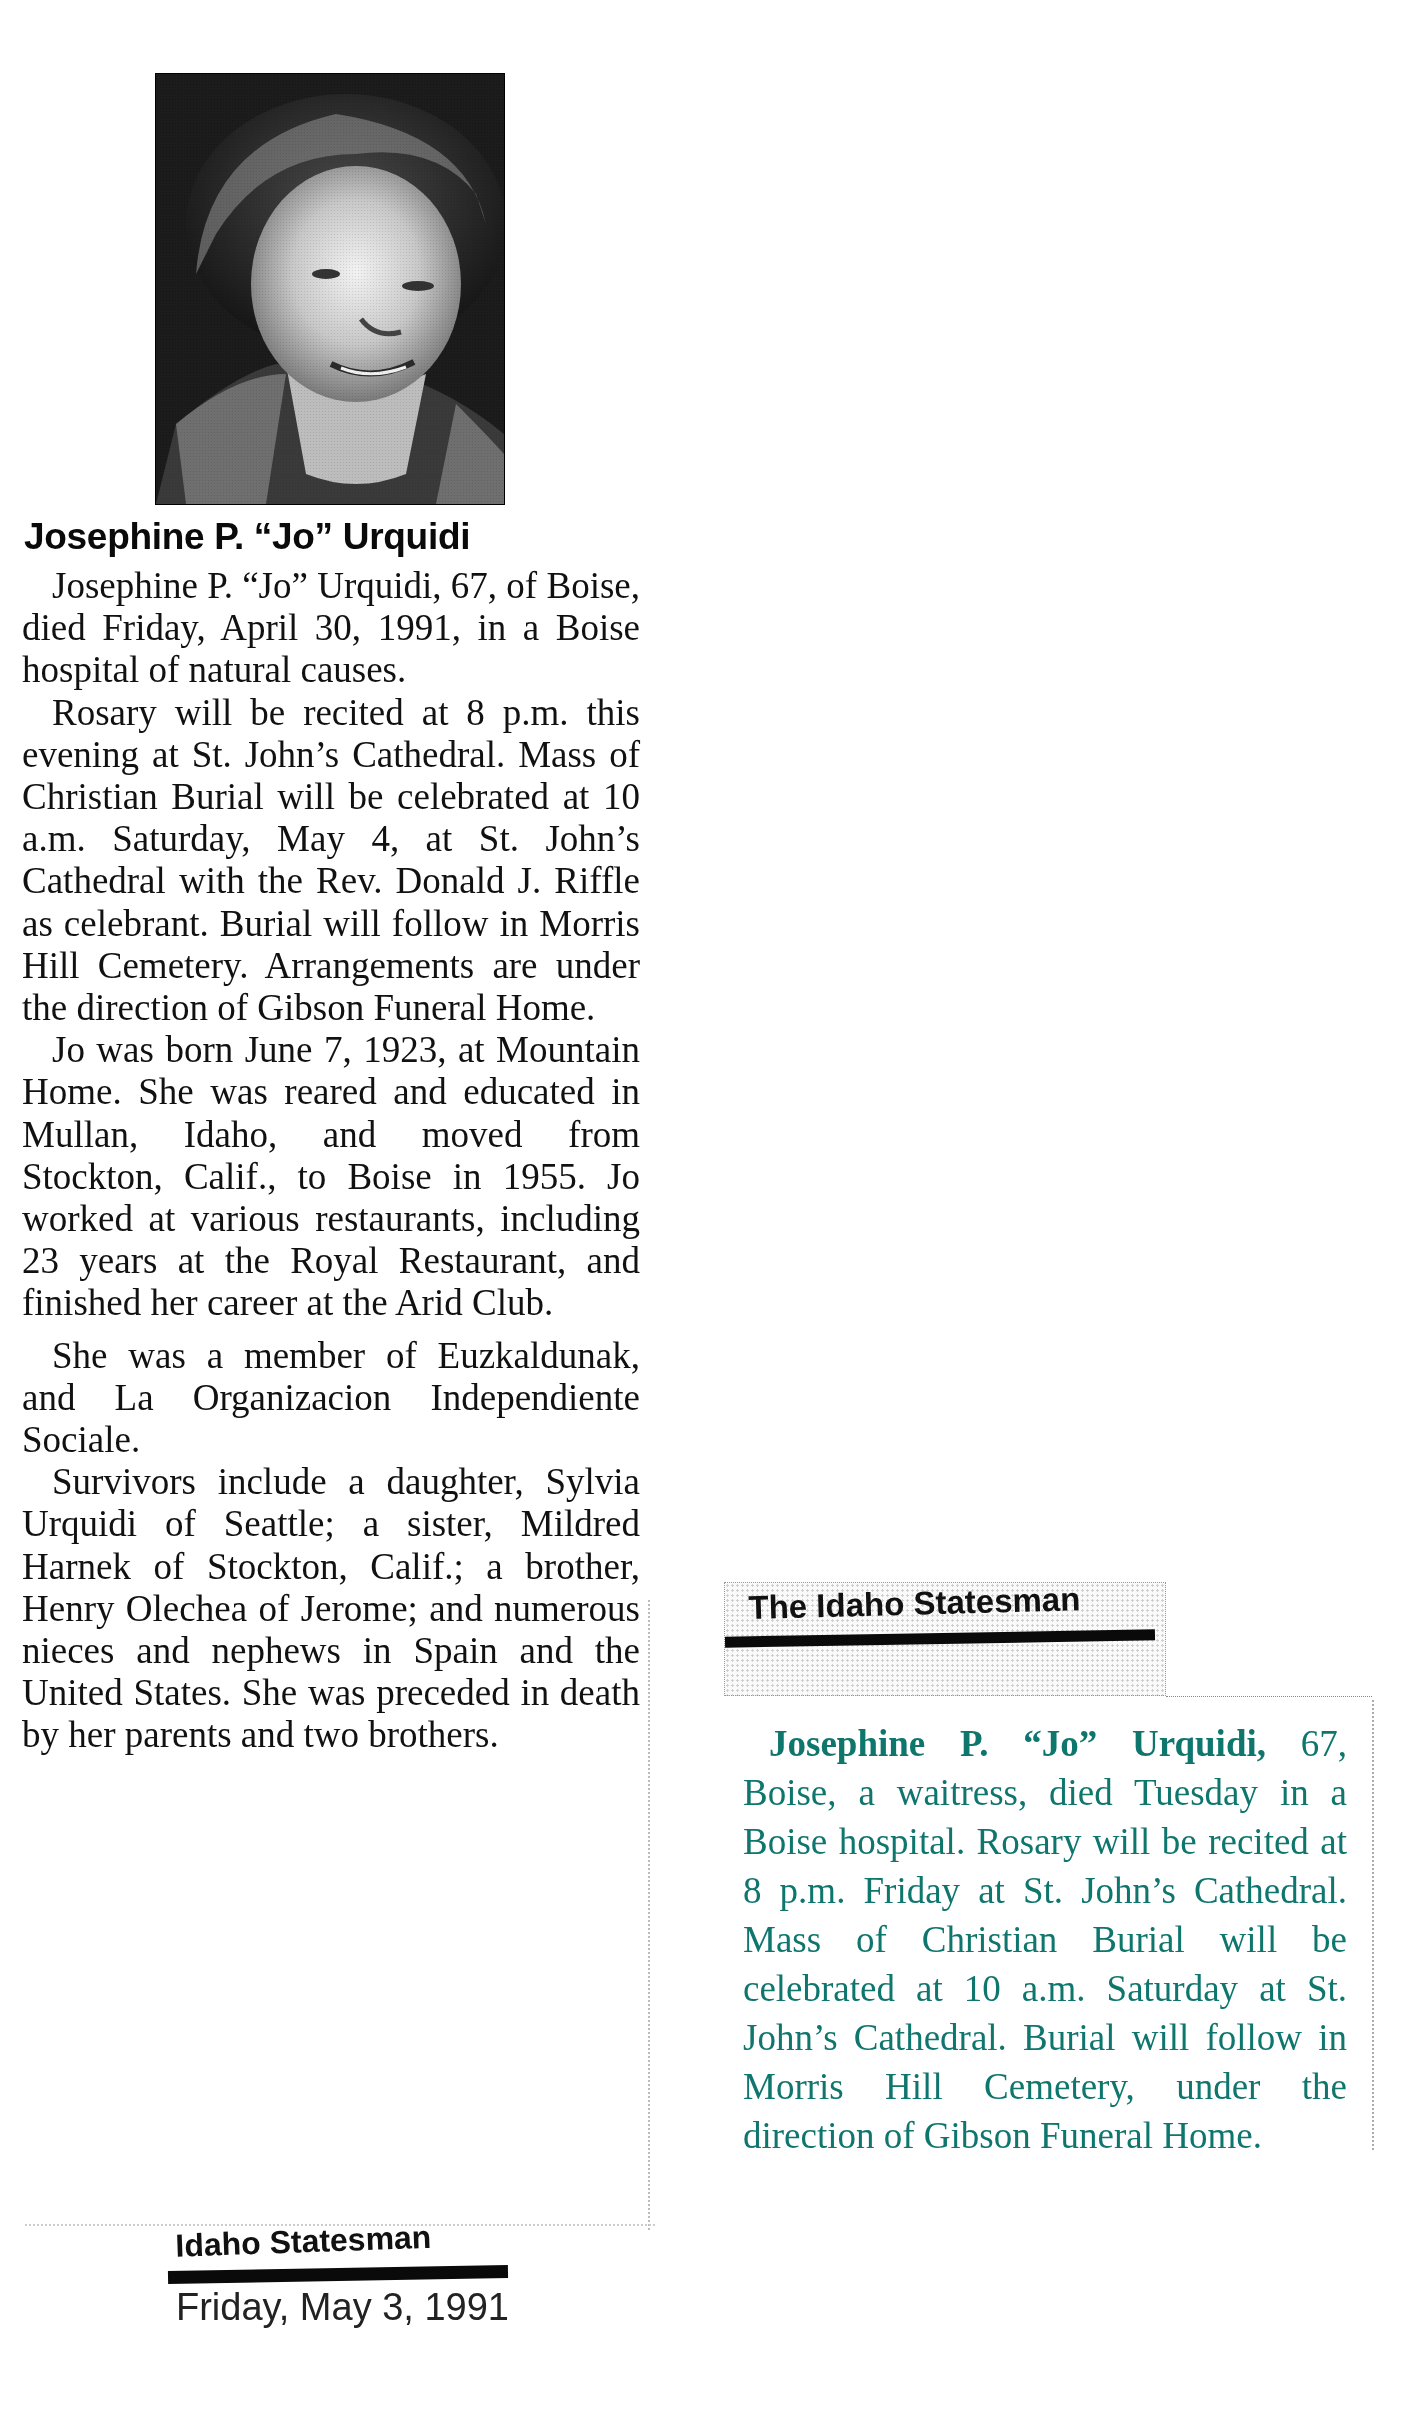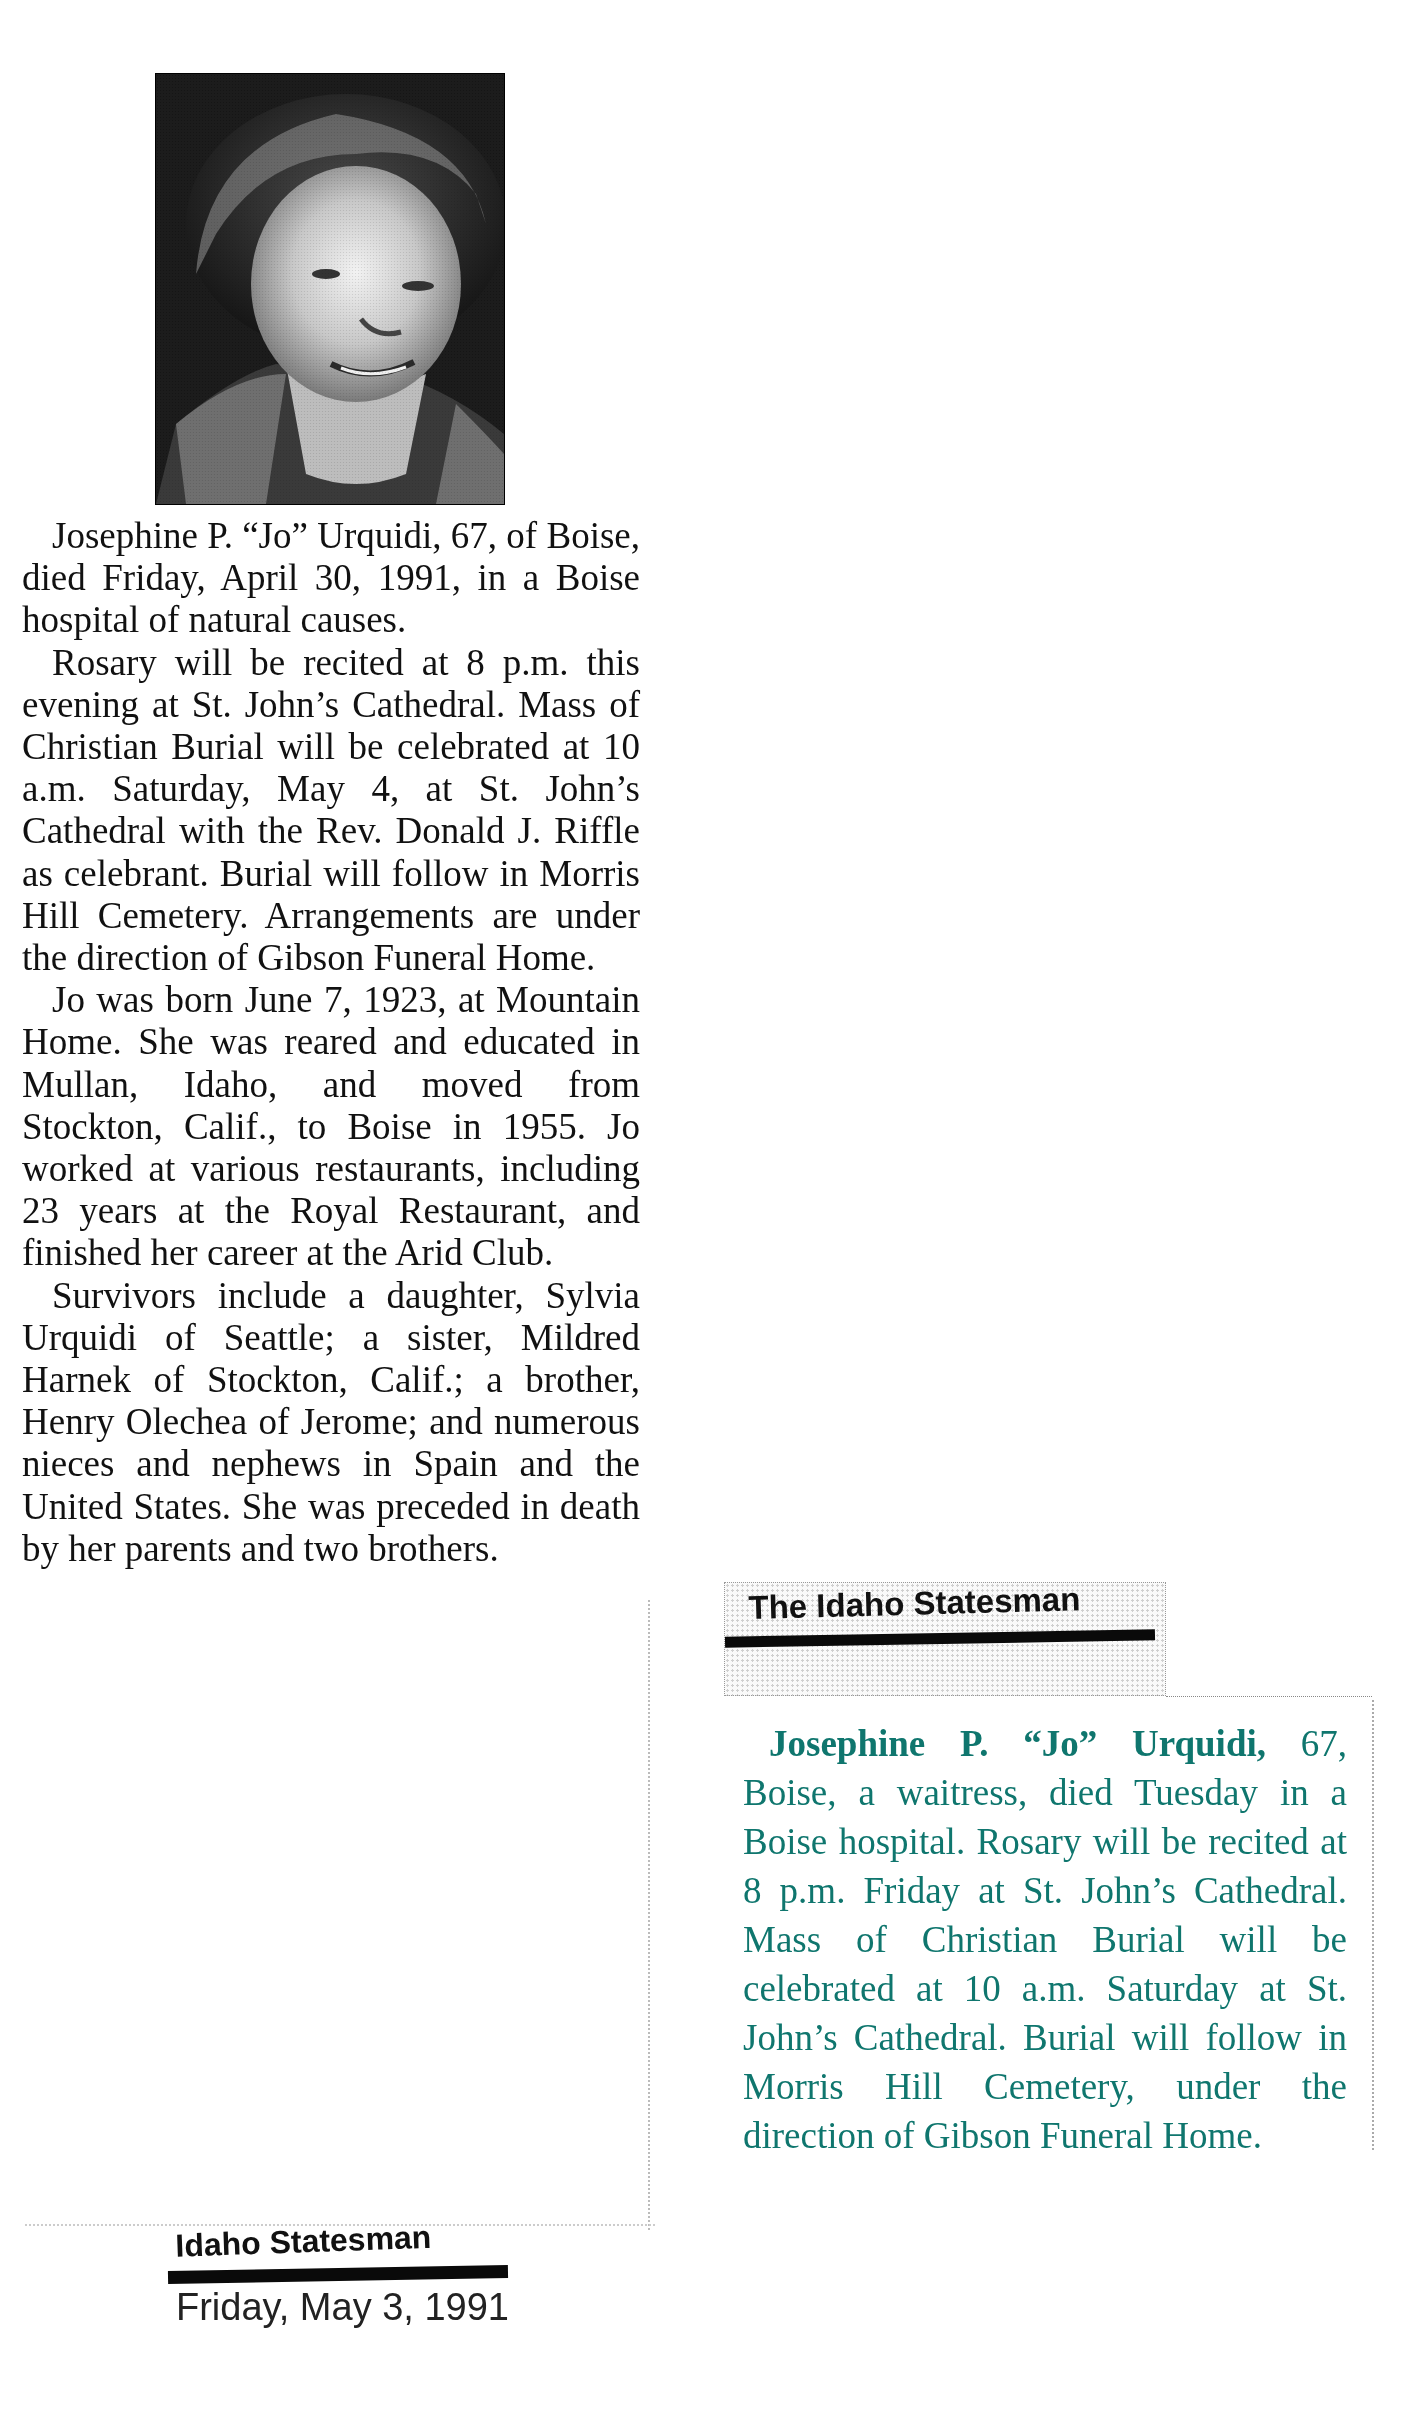--- a/index.html
+++ b/index.html
@@ -113,24 +113,26 @@
 
     <path d="M205 245 Q220 265 245 258" stroke="#444" stroke-width="5" fill="none"></path>
 
     <path d="M175 290 Q215 310 258 288" stroke="#2a2a2a" stroke-width="6" fill="none"></path>
     <path d="M185 294 Q215 306 250 293" stroke="#f0f0f0" stroke-width="3" fill="none"></path>
     <rect width="348" height="430" fill="url(#dots)" opacity="0.35"></rect>
   </svg>
 </div>
 
 <div class="left-clip">
+  <div class="obit-heading sans">Josephine P. “Jo” Urquidi</div>
   <div class="obit-body serif">
     <p>Josephine P. “Jo” Urquidi, 67, of Boise, died Friday, April 30, 1991, in a Boise hospital of natural causes.</p>
     <p>Rosary will be recited at 8 p.m. this evening at St. John’s Cathedral. Mass of Christian Burial will be celebrated at 10 a.m. Saturday, May 4, at St. John’s Cathedral with the Rev. Donald J. Riffle as celebrant. Burial will follow in Morris Hill Cemetery. Arrangements are under the direction of Gibson Funeral Home.</p>
     <p>Jo was born June 7, 1923, at Mountain Home. She was reared and educated in Mullan, Idaho, and moved from Stockton, Calif., to Boise in 1955. Jo worked at various restaurants, including 23 years at the Royal Restaurant, and finished her career at the Arid Club.</p>
+    <p class="gap">She was a member of Euzkaldunak, and La Organizacion Independiente Sociale.</p>
     <p>Survivors include a daughter, Sylvia Urquidi of Seattle; a sister, Mildred Harnek of Stockton, Calif.; a brother, Henry Olechea of Jerome; and numerous nieces and nephews in Spain and the United States. She was preceded in death by her parents and two brothers.</p>
   </div>
 </div>
 <div class="left-dotted-right"></div>
 <div class="left-dotted-bottom"></div>
 
 <div class="mast-left">
   <div class="name sans">Idaho Statesman</div>
   <div class="rule"></div>
   <div class="date sans">Friday, May 3, 1991</div>

